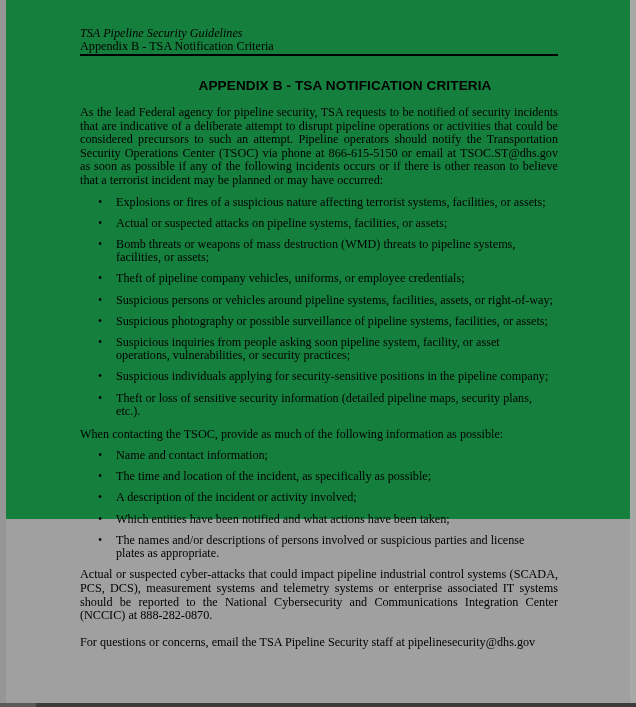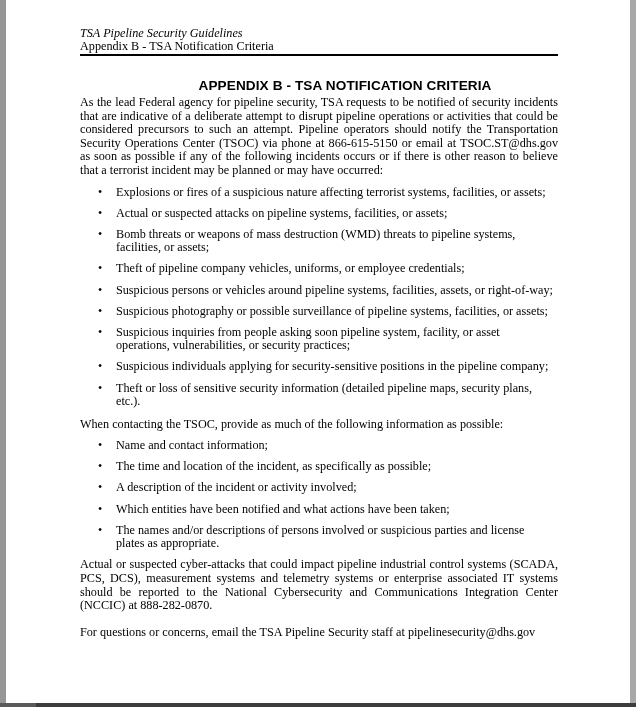--- a/index.html
+++ b/index.html
@@ -3,22 +3,22 @@
 <meta charset="utf-8">
 <style>
   html, body { margin:0; padding:0; }
   body {
     width:636px; height:707px; overflow:hidden; position:relative;
     background:#a0a0a0;
     font-family:"Liberation Serif", serif;
     color:#000;
   }
   .page {
-    position:absolute; left:6px; top:0; width:624px; height:703px;
-    background:#ffffff;
+    position:absolute; left:6px; top:0; width:624px; height:519px;
+    background:#15803d;
   }
   .bottom-bar {
     position:absolute; left:0; top:703px; width:636px; height:4px;
     background:#3c3c3c;
   }
   .bottom-bar .light { position:absolute; left:0; top:0; width:36px; height:4px; background:#5a5a5a; }
   .right-strip { position:absolute; left:630px; top:0; width:6px; height:703px; background:#a8a8a8; }
   .left-strip { position:absolute; left:0; top:0; width:6px; height:703px; background:#969696; }
 
   .content {
@@ -27,21 +27,21 @@
   }
   .running-head { font-size:12.2px; line-height:13px; }
   .running-head .italic { font-style:italic; }
   .rule { height:2px; background:#000; margin-top:1px; width:478px; }
   h1.title {
     font-family:"Liberation Sans", sans-serif;
     font-weight:bold; font-size:13.6px; letter-spacing:0.1px;
     margin:22px 0 0 0; text-align:center; padding-left:52px;
     line-height:16px;
   }
-  p.para { margin:2px 0 0 0; text-align:justify; }
+  p.para { margin:12px 0 0 0; text-align:justify; }
   ul.bullets { list-style:none; margin:8px 0 0 0; padding:0; }
   ul.bullets li {
     position:relative; padding-left:36px; margin:0 0 7.5px 0;
   }
   ul.bullets li .dot {
     position:absolute; left:18px; top:0; font-size:12px;
   }
   ul.bullets li .txt { display:block; padding-right:4px; }
   p.contact { margin:9px 0 0 0; }
   p.cyber { margin:5px 0 4px 0; text-align:justify; }

